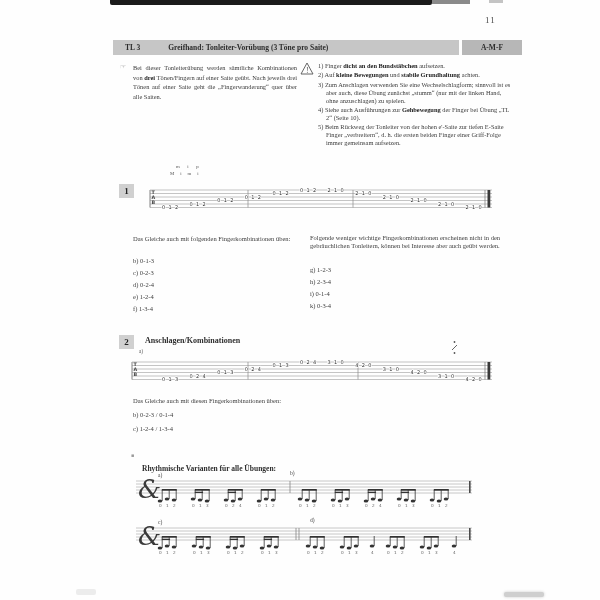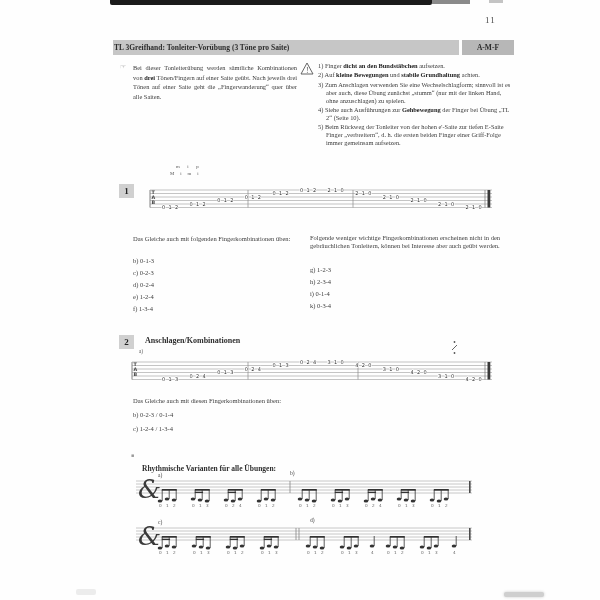--- a/index.html
+++ b/index.html
@@ -8,23 +8,23 @@
   .abs{position:absolute;}
   
   .art-top{left:110px;top:0;width:322px;height:5px;background:#1b1b1b;border-radius:0 0 2px 2px;}
   .art-top2{left:432px;top:0;width:38px;height:4px;background:#8a8a8a;}
   .art-top3{left:489px;top:0;width:14px;height:3px;background:#c4c4c4;}
   .art-br{left:504px;top:592px;width:40px;height:5px;background:#cfcfcf;border-radius:2px;box-shadow:0 0 3px #ccc;}
   .art-bl{left:76px;top:589px;width:20px;height:6px;background:#ececec;border-radius:2px;}
   .pagenum{left:485px;top:15px;font-size:9px;letter-spacing:1px;color:#4a4a4a;}
   
   .headerbar{left:113px;top:40px;width:346px;height:15px;background:#c6c6c6;display:flex;align-items:center;}
-  .headerbar .code{font-weight:bold;font-size:7.5px;margin-left:1px;color:#2c2c2c;}
-  .headerbar .title{font-weight:bold;font-size:7.5px;margin-left:0;color:#2c2c2c;}
-  .badge{left:462px;top:40px;width:52px;height:15px;background:#b7b7b7;display:flex;align-items:center;justify-content:center;
+  .headerbar .code{font-weight:bold;font-size:7.5px;margin-left:12px;color:#2c2c2c;}
+  .headerbar .title{font-weight:bold;font-size:7.5px;margin-left:28px;color:#2c2c2c;}
+  .badge{left:462px;top:40px;width:60px;height:15px;background:#b7b7b7;display:flex;align-items:center;justify-content:center;
          font-weight:bold;font-size:7.5px;color:#2c2c2c;}
   
   .introMarker{left:120px;top:63px;font-size:7px;color:#9a9a9a;font-family:"DejaVu Sans",sans-serif;}
   .intro{left:133px;top:63px;width:164px;font-size:6.4px;line-height:9.7px;text-align:justify;}
   .warnicon{left:300px;top:62px;}
   .cautions{left:318px;top:62px;width:194px;font-size:6.4px;line-height:7.9px;}
   .cautions .li{padding-left:8px;text-indent:-8px;margin-bottom:1.5px;}
   
   .exbox{width:15px;height:14px;background:#d0d0d0;display:flex;align-items:center;justify-content:center;
          font-weight:bold;font-size:9px;color:#222;}

